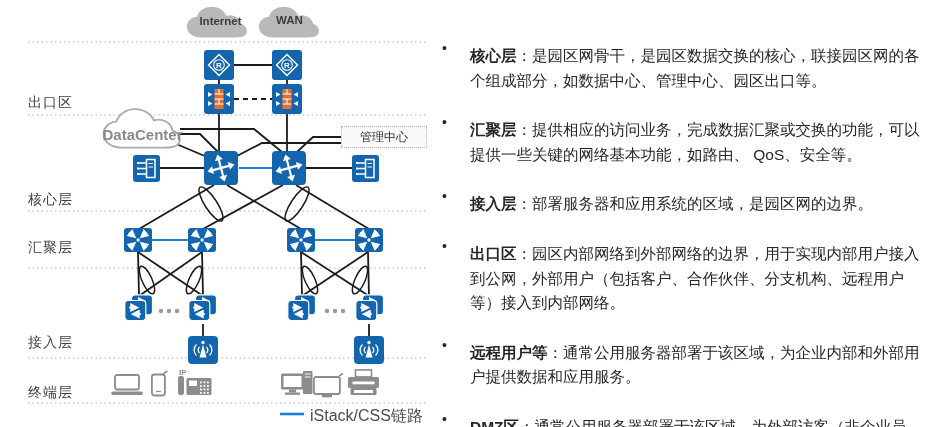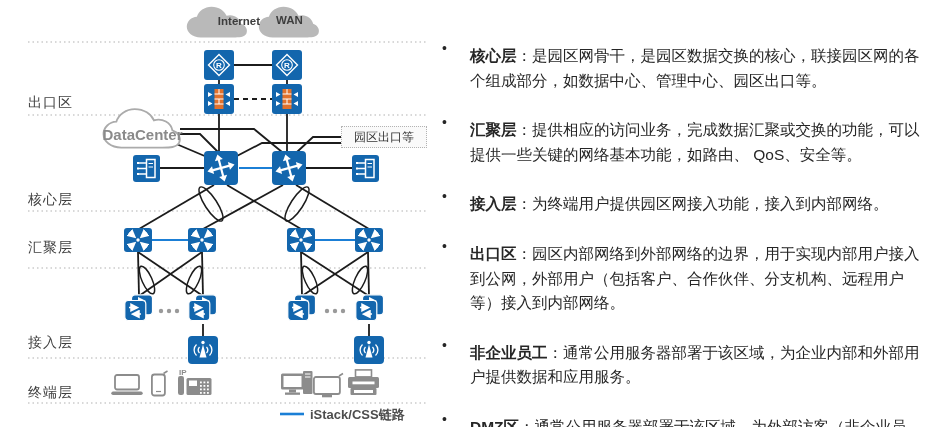--- a/index.html
+++ b/index.html
@@ -8,21 +8,21 @@
     font-family:"Liberation Sans","DejaVu Sans",sans-serif;color:#262626;
   }
   .abs{position:absolute;}
   .cloud-label{font-weight:bold;font-size:11.5px;color:#3d3d3d;text-align:center;}
   .dc-label{font-weight:bold;font-size:15px;color:#8a8a8a;text-align:center;}
   .layer-label{font-size:14px;color:#404040;letter-spacing:1px;}
   .mgmt-box{
     left:341px;top:126px;width:84px;height:20px;border:1px dotted #b3b3b3;background:#fafafa;
     font-size:12px;color:#333;text-align:center;line-height:20px;
   }
-  .legend-label{left:310px;top:406px;font-size:13px;color:#4d4d4d;font-weight:bold;}
+  .legend-label{left:310px;top:406px;font-size:16px;color:#4d4d4d;}
   .panel{left:442px;top:36px;width:492px;display:flex;flex-direction:column;gap:9px;}
   .bullet{display:flex;align-items:flex-start;}
   .bullet .dot{width:20px;flex:0 0 20px;font-size:14px;line-height:24.6px;color:#262626;}
   .bullet p{margin:8px;flex:1;font-size:15.5px;line-height:24.6px;color:#262626;}
   .bullet b{font-weight:bold;}
 </style>
 </head>
 <body>
 
 <div class="stage">
@@ -317,54 +317,54 @@
       <rect x="7.5" y="0.9" width="16" height="7" fill="none" stroke="#8c8c8c" stroke-width="1.6"></rect>
       <rect x="0" y="8" width="31" height="11" rx="1.5" fill="#8c8c8c"></rect>
       <rect x="4.5" y="12.5" width="22" height="2.8" fill="#ffffff"></rect>
       <rect x="2.5" y="19" width="26" height="7" rx="1" fill="#8c8c8c"></rect>
       <rect x="6" y="21" width="19" height="3" fill="#ffffff"></rect>
     </g>
 
     <line x1="280" y1="414" x2="304" y2="414" stroke="#1b7fd6" stroke-width="2.6"></line>
   </svg>
 
-  <div class="abs cloud-label" style="left:193px;top:15px;width:67px;text-align:right;">Internet</div>
+  <div class="abs cloud-label" style="left:187px;top:15px;width:67px;">Internet</div>
   <div class="abs cloud-label" style="left:256px;top:14px;width:67px;">WAN</div>
   <div class="abs dc-label" style="left:100px;top:126px;width:85px;">DataCenter</div>
 
-  <div class="abs mgmt-box">园区出口等</div>
+  <div class="abs mgmt-box">管理中心</div>
 
   <div class="abs layer-label" style="left:28px;top:94px;">出口区</div>
   <div class="abs layer-label" style="left:28px;top:191px;">核心层</div>
   <div class="abs layer-label" style="left:28px;top:239px;">汇聚层</div>
   <div class="abs layer-label" style="left:28px;top:334px;">接入层</div>
   <div class="abs layer-label" style="left:28px;top:384px;text-align:center;">终端层</div>
 
   <div class="abs legend-label">iStack/CSS链路</div>
 
   <div class="abs panel">
     <div class="bullet">
       <span class="dot">•</span>
       <p><b>核心层</b><span>：是园区网骨干，是园区数据交换的核心，联接园区网的各个组成部分，如数据中心、管理中心、园区出口等。</span></p>
     </div>
     <div class="bullet">
       <span class="dot">•</span>
       <p><b>汇聚层</b><span>：提供相应的访问业务，完成数据汇聚或交换的功能，可以提供一些关键的网络基本功能，如路由、 QoS、安全等。</span></p>
     </div>
     <div class="bullet">
       <span class="dot">•</span>
-      <p><b>接入层</b><span>：为终端用户提供园区网接入功能，接入到内部网络。</span></p>
+      <p><b>接入层</b><span>：部署服务器和应用系统的区域，是园区网的边界。</span></p>
     </div>
     <div class="bullet">
       <span class="dot">•</span>
       <p><b>出口区</b><span>：园区内部网络到外部网络的边界，用于实现内部用户接入到公网，外部用户（包括客户、合作伙伴、分支机构、远程用户等）接入到内部网络。</span></p>
     </div>
     <div class="bullet">
       <span class="dot">•</span>
-      <p><b>非企业员工</b><span>：通常公用服务器部署于该区域，为企业内部和外部用户提供数据和应用服务。</span></p>
+      <p><b>远程用户等</b><span>：通常公用服务器部署于该区域，为企业内部和外部用户提供数据和应用服务。</span></p>
     </div>
     <div class="bullet">
       <span class="dot">•</span>
       <p><b>DMZ区</b><span>：通常公用服务器部署于该区域，为外部访客（非企业员工）提供相应的访问业务，是园区数据交换的核心。</span></p>
     </div>
   </div>
 
 </div>
 
 </body></html>

